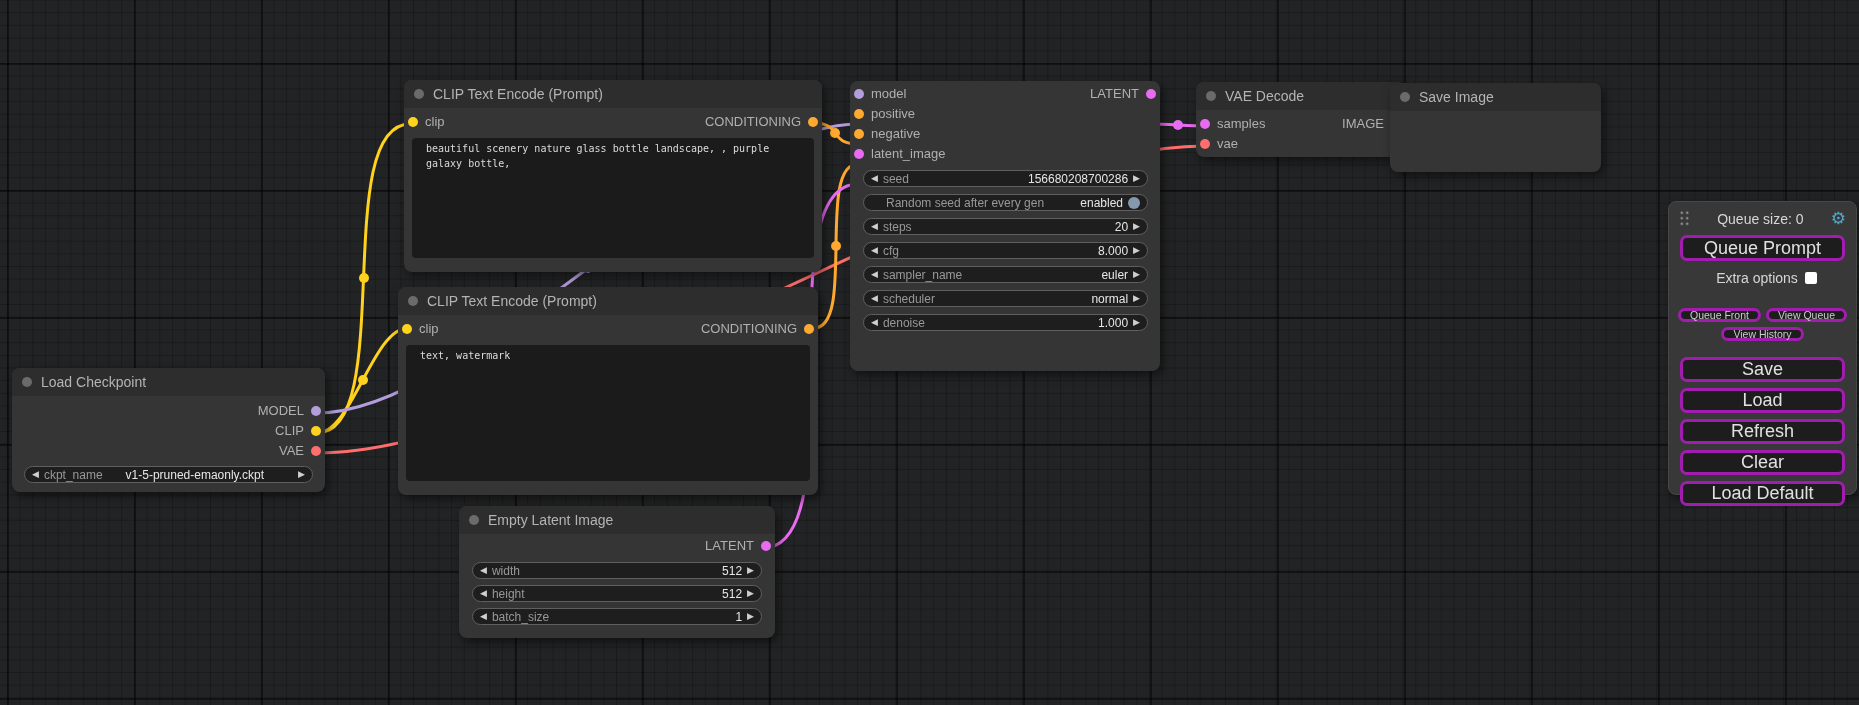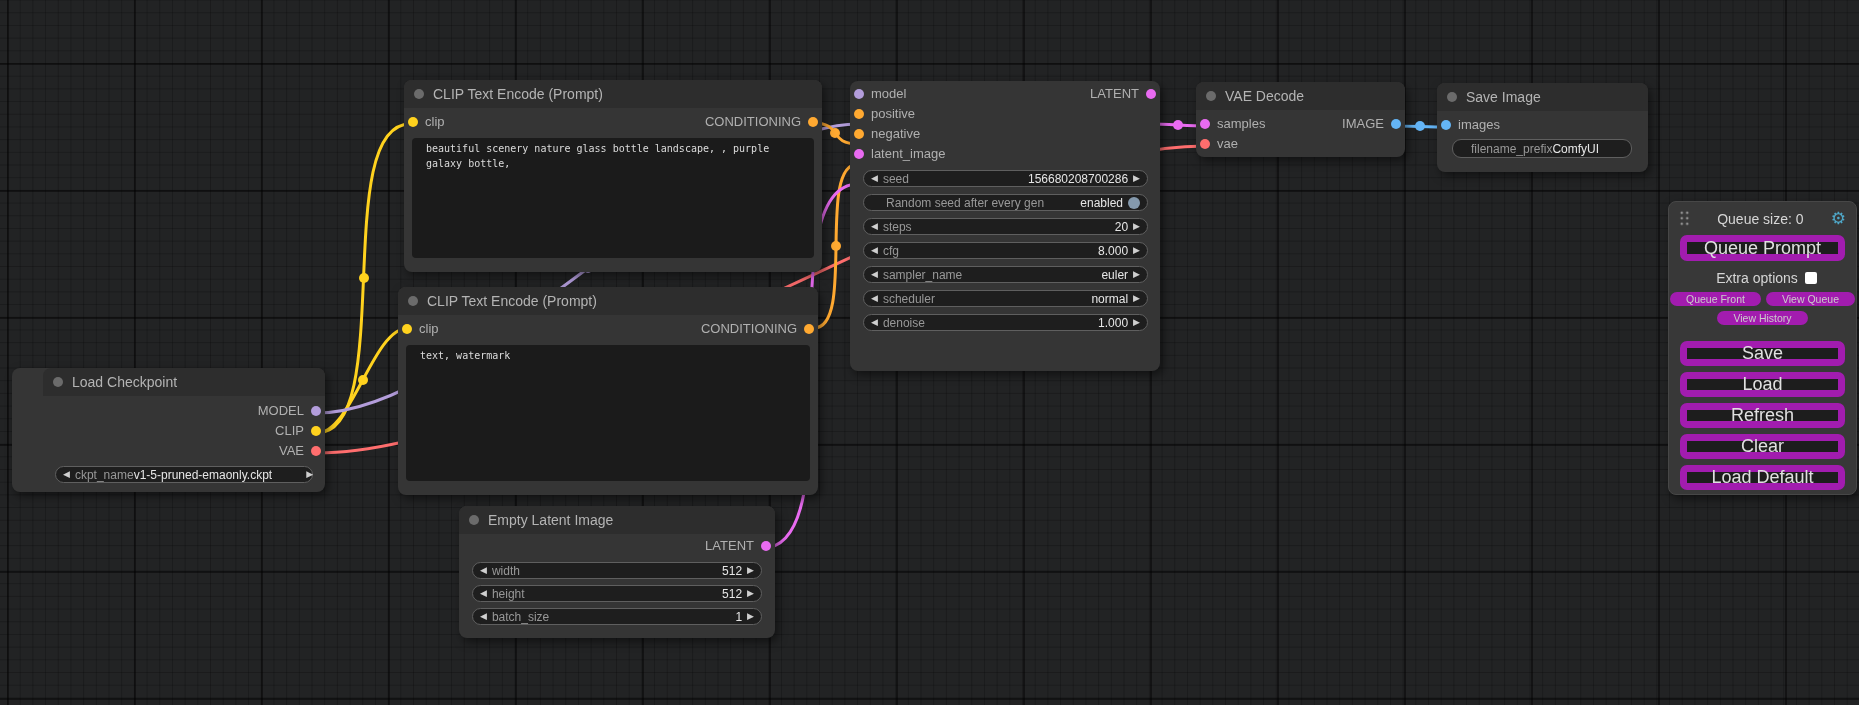--- a/index.html
+++ b/index.html
@@ -57,29 +57,29 @@
   }
   .qp-header { width:100%; display:flex; align-items:center; padding:8px 10px 2px 10px; }
   .drag-dots {
     width:11px; height:17px;
     background-image:radial-gradient(#909090 1.3px, transparent 1.5px);
     background-size:5.5px 5.5px;
   }
   .queue-size { flex:1; text-align:center; color:#d6d6d6; font-size:14px; }
   .gear { color:#4fa8c9; font-size:17px; line-height:1; }
   .btn {
-    background:#1d1d1d; border:7px solid #a21caf; border-radius:7px;
+    background:#1d1d1d; border:3px solid #a21caf; border-radius:7px;
     color:#e0e0e0; display:flex; align-items:center; justify-content:center;
   }
   .btn-big { width:165px; height:25px; font-size:18px; }
   .btn-queue { margin-top:6px; height:26px; }
   .extra-row { display:flex; align-items:center; gap:7px; margin-top:9px;margin-left:8px; }
   .extra-label { color:#d6d6d6; font-size:14px; }
   .checkbox { width:12px; height:12px; background:#ffffff; border-radius:2px; }
-  .small-row { display:flex; gap:5px; margin-top:6px; }
+  .small-row { display:flex; gap:5px; margin-top:22px; }
   .btn-small { height:14px; font-size:10.5px; color:#cccccc; border-radius:9px; padding:0 9px; }
   .stack { display:flex; flex-direction:column; gap:6px; margin-top:16px; }
 </style>
 </head>
 <body>
 
 <svg id="wires" width="1859" height="705">
     <path d="M317,433 C397,433 330,124 410,124" stroke="#FFD21E" stroke-width="3" fill="none" stroke-linecap="round"></path>
     <circle cx="364" cy="278" r="5" fill="#FFD21E"></circle>
     <path d="M317,433 C352,433 373,328 408,328" stroke="#FFD21E" stroke-width="3" fill="none" stroke-linecap="round"></path>
@@ -93,21 +93,21 @@
     <path d="M814,328 C856,328 816,164 858,164" stroke="#FFA931" stroke-width="3" fill="none" stroke-linecap="round"></path>
     <circle cx="836" cy="246" r="5" fill="#FFA931"></circle>
     <path d="M763,548 C857,548 764,184 858,184" stroke="#E96BF1" stroke-width="3" fill="none" stroke-linecap="round"></path>
     <circle cx="810" cy="366" r="5" fill="#E96BF1"></circle>
     <path d="M1152,124 C1165,124 1191,126 1204,126" stroke="#E96BF1" stroke-width="3" fill="none" stroke-linecap="round"></path>
     <circle cx="1178" cy="125" r="5" fill="#E96BF1"></circle>
     <path d="M1394,126 C1407,126 1433,127 1446,127" stroke="#64B5F6" stroke-width="3" fill="none" stroke-linecap="round"></path>
     <circle cx="1420" cy="126" r="5" fill="#64B5F6"></circle>
   </svg>
 
-<div class="node" style="left:12px;top:368px;width:313px;height:124px;padding-left:31px;">
+<div class="node" style="left:12px;top:368px;width:313px;height:124px;">
   <div class="node-title">
     <span class="collapse-dot"></span>
     <span>Load Checkpoint</span>
   </div>
   <div class="node-body" style="padding-top:7px;">
     <div class="row">
         <div class="out-group">
           <span>MODEL</span>
           <span class="port-dot" style="background: rgb(179, 157, 219);"></span>
         </div>
@@ -302,36 +302,24 @@
     </div>
     <div class="row">
         <div class="in-group">
           <span class="port-dot" style="background: rgb(255, 110, 110);"></span>
           <span>vae</span>
         </div>
       </div>
   </div>
 </div>
 
-<div class="node" style="left:1437px;top:83px;width:211px;height:89px;">
+<div class="node" style="left:1390px;top:83px;width:211px;height:89px;">
   <div class="node-title">
     <span class="collapse-dot"></span>
     <span>Save Image</span>
-  </div>
-  <div class="node-body">
-    <div class="row">
-        <div class="in-group">
-          <span class="port-dot" style="background: rgb(100, 181, 246);"></span>
-          <span>images</span>
-        </div>
-      </div>
-    <div class="widget" style="margin:2px 16px 0 15px;height:19px;padding:0 22px 0 18px;">
-      <span class="w-label" style="margin-left:0;">filename_prefix</span>
-      <span class="w-value" style="margin-right:10px;">ComfyUI</span>
-    </div>
   </div>
 </div>
 
 <div id="queue-panel">
   <div class="qp-header">
     <span class="drag-dots"></span>
     <span class="queue-size">Queue size: 0</span>
     <span class="gear">⚙</span>
   </div>
   <div class="btn btn-big btn-queue">Queue Prompt</div>

